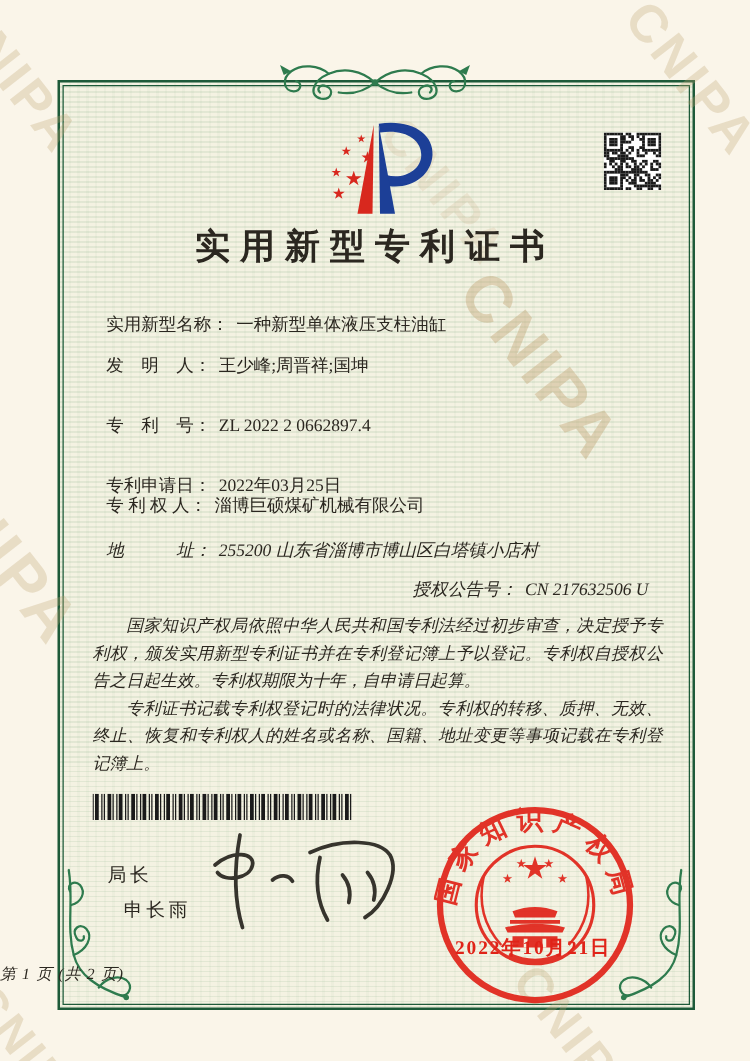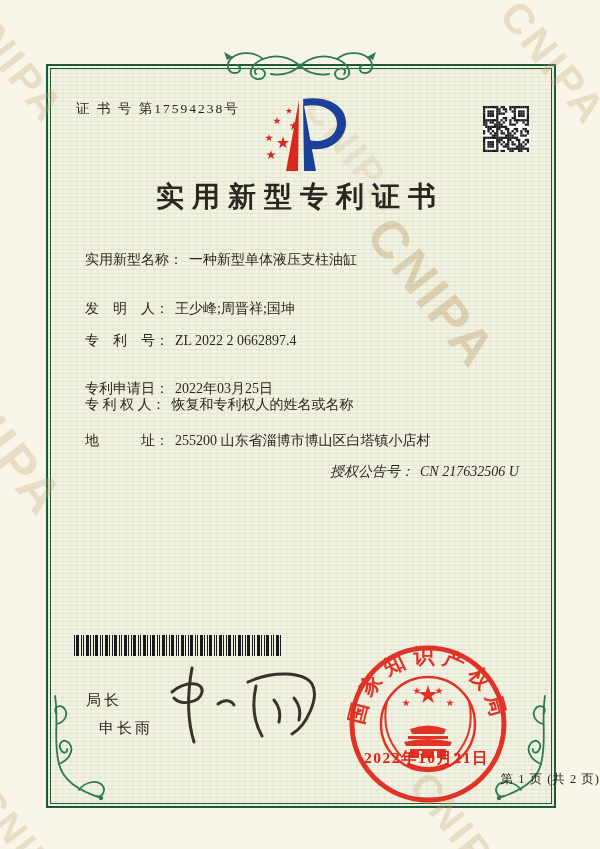--- a/index.html
+++ b/index.html
@@ -35,33 +35,33 @@
       repeating-linear-gradient(90deg, rgba(106,158,112,.05) 0 2px, rgba(0,0,0,0) 2px 7px),
       #f4f2e2;
   }
   .frame::after{content:"";position:absolute;inset:2px;border:1px solid #1d5a39;}
   .content{position:absolute;inset:0;z-index:2;}
   .cert-no{left:76px;top:100px;font-size:13.5px;letter-spacing:2px;}
   .logo{left:253px;top:93px;width:96px;height:84px;}
   .qr{left:483px;top:106px;width:46px;height:46px;}
   .title{left:0;right:0;top:178px;text-align:center;font-size:28px;font-weight:bold;letter-spacing:8px;}
   .row{position:absolute;left:85px;font-size:14px;white-space:nowrap;}
-  .r0{top:251px;}.r1{top:300px;}.r2{top:332px;}.r3{top:380px;}.r4{top:396px;}.r5{top:432px;}
+  .r0{top:251px;}.r1{top:284px;}.r2{top:332px;}.r3{top:380px;}.r4{top:396px;}.r5{top:432px;font-style:italic;}
   .rg1{top:463px;}
   .rg2{position:absolute;left:330px;top:463px;font-size:14px;white-space:nowrap;font-style:italic;}
   .row .val,.rg2 .val{margin-left:6px;}
   .paras{position:absolute;left:74px;top:490px;width:456px;font-size:13.5px;line-height:1.63;font-style:italic;}
   .paras p{margin:0;text-indent:2em;text-align:justify;}
   .barcode{left:74px;top:635px;width:214px;height:21px;}
   .officer1{left:86px;top:691px;font-size:15px;letter-spacing:3px;}
   .officer2{left:86px;top:719px;font-size:15px;letter-spacing:3px;margin-left:13px;}
   .sig{left:152px;top:660px;width:200px;height:95px;}
   .seal{left:347px;top:643px;width:162px;height:162px;}
   .seal-date{left:364px;top:748px;color:#e02318;font-size:15.5px;font-weight:bold;letter-spacing:1.5px;}
-  .pageinfo{left:0;right:0;top:771px;text-align:right;font-size:12.5px;letter-spacing:1px;}
+  .pageinfo{left:0;right:0;top:771px;text-align:left;font-size:12.5px;letter-spacing:1px;font-style:italic;}
   .footer{left:0;right:0;top:811px;text-align:center;font-size:13px;font-style:italic;letter-spacing:2px;}
   .orn-top{left:213px;top:45px;z-index:2;}
   .orn-bl{left:49px;top:694px;z-index:2;}
   .orn-br{left:489px;top:694px;z-index:2;transform:scaleX(-1);}
   .seal-text{font-family:"Liberation Serif","DejaVu Serif",serif;font-weight:bold;font-size:21px;letter-spacing:7px;fill:#e02318;}
 </style>
 </head>
 <body>
 
 <div class="page">
@@ -102,21 +102,20 @@
       <path d="M6 2 C10 26 4 48 10 70 C14 86 28 96 52 104"></path>
       <path d="M10 70 C20 66 26 56 20 49 C15 44 8 49 12 56 C14 60 19 59 18 55"></path>
       <path d="M8 30 C16 28 20 20 15 14 C11 10 4 13 7 19"></path>
       <path d="M30 96 C36 88 46 86 52 90 C58 95 54 104 47 102"></path>
       <circle cx="52" cy="104" r="2.2" fill="#2e7b4e" stroke="none"></circle>
     </g>
   </svg>
 
   <div class="content">
 
-    <div class="abs cert-no">证 书 号 第17594238号</div>
 
     <svg class="abs logo" viewBox="0 0 96 84">
       <defs>
         <polygon id="star" points="0,-1 0.225,-0.309 0.951,-0.309 0.363,0.118 0.588,0.809 0,0.382 -0.588,0.809 -0.363,0.118 -0.951,-0.309 -0.225,-0.309"></polygon>
       </defs>
       <path d="M50 6 C76 2 94 14 93 31 C92 49 73 60 54 55 L56 47 C70 51 84 43 84 31 C84 18 70 10 51 13 Z" fill="#1c3f97"></path>
       <polygon points="46,7 33,78 45,78" fill="#d8281e"></polygon>
       <polygon points="50,7 63,78 51,78" fill="#1c3f97"></polygon>
       <g fill="#d8281e">
         <use href="#star" transform="translate(36,18) scale(3.5)"></use>
@@ -391,30 +390,32 @@
     <div class="row r1">
       <span class="lab">发　明　人：</span><span class="val">王少峰;周晋祥;国坤</span>
     </div>
     <div class="row r2">
       <span class="lab">专　利　号：</span><span class="val">ZL 2022 2 0662897.4</span>
     </div>
     <div class="row r3">
       <span class="lab">专利申请日：</span><span class="val">2022年03月25日</span>
     </div>
     <div class="row r4">
-      <span class="lab">专 利 权 人：</span><span class="val">恢复和专利权人的姓名或名称</span>
+      <span class="lab">专 利 权 人：</span><span class="val">淄博巨硕煤矿机械有限公司</span>
     </div>
     <div class="row r5">
       <span class="lab">地　　　址：</span><span class="val">255200 山东省淄博市博山区白塔镇小店村</span>
     </div>
     <div class="rg2">
       <span class="lab">授权公告号：</span><span class="val">CN 217632506 U</span>
     </div>
 
     <div class="paras">
+      <p>国家知识产权局依照中华人民共和国专利法经过初步审查，决定授予专利权，颁发实用新型专利证书并在专利登记簿上予以登记。专利权自授权公告之日起生效。专利权期限为十年，自申请日起算。</p>
+      <p>专利证书记载专利权登记时的法律状况。专利权的转移、质押、无效、终止、恢复和专利权人的姓名或名称、国籍、地址变更等事项记载在专利登记簿上。</p>
     </div>
 
     <svg class="abs barcode" viewBox="0 0 214 21">
       <g id="barcode-bars" fill="#1a1a1a">
           <rect x="0" y="0" width="1" height="21"></rect>
           <rect x="2" y="0" width="3" height="21"></rect>
           <rect x="7" y="0" width="1" height="21"></rect>
           <rect x="9" y="0" width="1" height="21"></rect>
           <rect x="12" y="0" width="3" height="21"></rect>
           <rect x="16" y="0" width="1" height="21"></rect>

